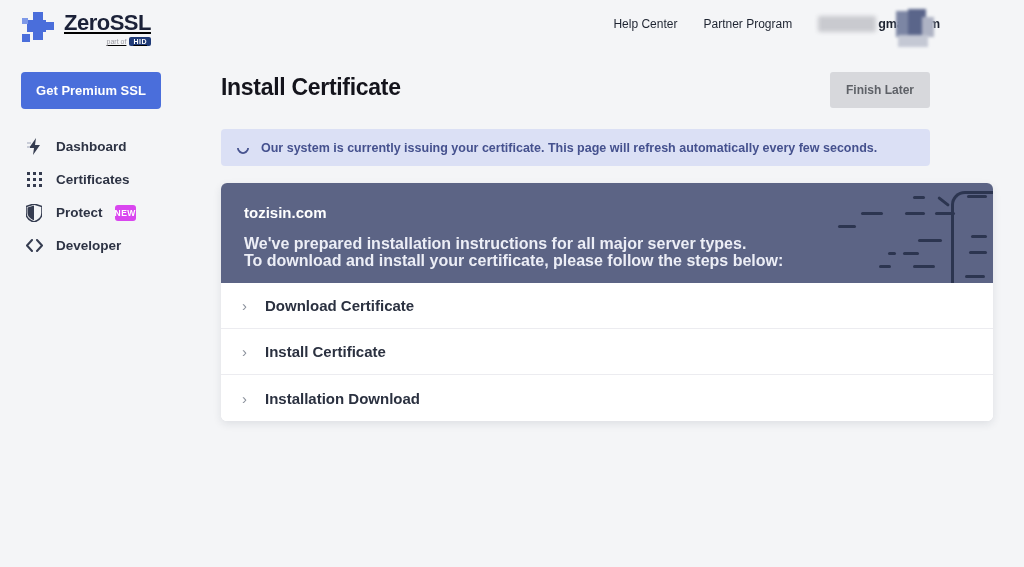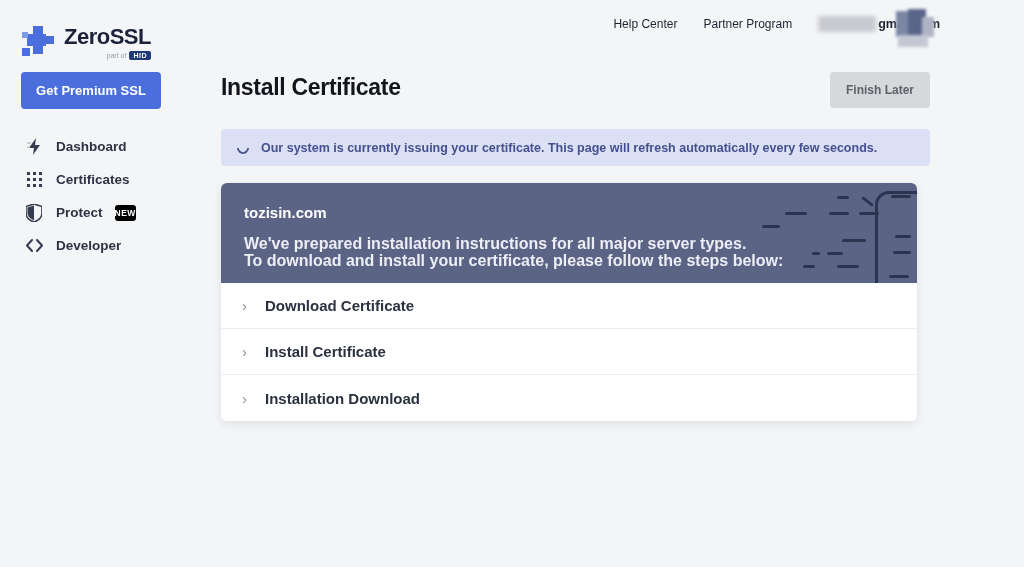--- a/index.html
+++ b/index.html
@@ -6,21 +6,21 @@
   html, body {
     width: 1024px; height: 567px;
     background: #f4f5f7;
     font-family: "Liberation Sans", sans-serif;
     overflow: hidden;
     position: relative;
   }
 
   
   .header { position: absolute; top: 0; left: 0; width: 1024px; height: 60px; }
-  .logo { position: absolute; left: 20px; top: 24px; display: flex; align-items: center; cursor: pointer; }
+  .logo { position: absolute; left: 20px; top: 10px; display: flex; align-items: center; cursor: pointer; text-decoration: underline; }
   .logo-mark { width: 36px; height: 36px; margin-right: 8px; }
   .logo-textwrap { display: flex; flex-direction: column; align-items: flex-end; }
   .logo-text { font-size: 22px; font-weight: bold; color: #1b2138; letter-spacing: -0.5px; line-height: 26px; }
   .logo-sub { display: flex; align-items: center; gap: 3px; margin-top: 1px; }
   .logo-partof { font-size: 7px; color: #9a9aa2; }
   .logo-hid { font-size: 7px; font-weight: bold; color: #fff; background: #1f3a77; border-radius: 2px; padding: 1px 4px; letter-spacing: 0.5px; }
 
   .header-nav { position: absolute; top: 0; right: 84px; height: 48px; display: flex; align-items: center; gap: 26px; }
   .header-link { font-size: 12px; font-weight: normal; color: #1e2431; cursor: pointer; white-space: nowrap; }
   .account { display: flex; align-items: center; gap: 2px; cursor: pointer; }
@@ -38,21 +38,21 @@
     position: absolute; left: 21px; top: 12px; width: 140px; height: 37px;
     background: #4a6edb; border: none; border-radius: 4px;
     color: #fff; font-size: 13px; font-weight: bold; cursor: pointer;
     font-family: "Liberation Sans", sans-serif;
   }
   .side-nav { position: absolute; left: 25px; top: 70px; width: 170px; }
   .side-item { display: flex; align-items: center; height: 33px; cursor: pointer; }
   .side-icon { width: 18px; height: 18px; margin-right: 13px; display: flex; align-items: center; justify-content: center; }
   .side-label { font-size: 13.5px; font-weight: bold; color: #2d3344; }
   .new-badge {
-    margin-left: 12px; background: #000000; color: #fff;
+    margin-left: 12px; background: #d946ef; color: #fff;
     font-size: 8.5px; font-weight: bold; letter-spacing: 0.5px;
     padding: 3px 0; border-radius: 3px;
   }
 
   
   .main { position: absolute; left: 221px; top: 60px; width: 709px; }
   .page-title { position: absolute; left: 0; top: 14px; font-size: 23px; font-weight: bold; color: #14141c; letter-spacing: -0.3px; }
   .finish-later-btn {
     position: absolute; right: 0; top: 12px; width: 100px; height: 36px;
     background: #d7d8dc; border: none; border-radius: 3px;
@@ -67,21 +67,21 @@
   }
   .spinner {
     width: 12px; height: 12px; border-radius: 50%;
     border: 2px solid #47538f; border-top-color: transparent; border-right-color: transparent;
     transform: rotate(-45deg);
     margin-right: 12px; flex: none;
   }
   .banner-text { font-size: 12.5px; color: #45518e; font-weight: bold; }
 
   .cert-card {
-    position: absolute; left: 0; top: 123px; width: 696px;
+    position: absolute; left: 0; top: 123px; width: 772px;
     border-radius: 6px; background: #fff;
     box-shadow: 0 3px 8px rgba(30,35,60,0.10);
   }
   .card-head {
     position: relative; height: 100px; background: #5c6485;
     border-radius: 6px 6px 0 0; overflow: hidden;
     padding: 21px 0 0 23px;
   }
   .card-domain { font-size: 15px; font-weight: bold; color: #ffffff; margin-bottom: 14px; position: relative; z-index: 2; }
   .card-desc { font-size: 16px; font-weight: bold; color: #eceef6; line-height: 17px; position: relative; z-index: 2; }

